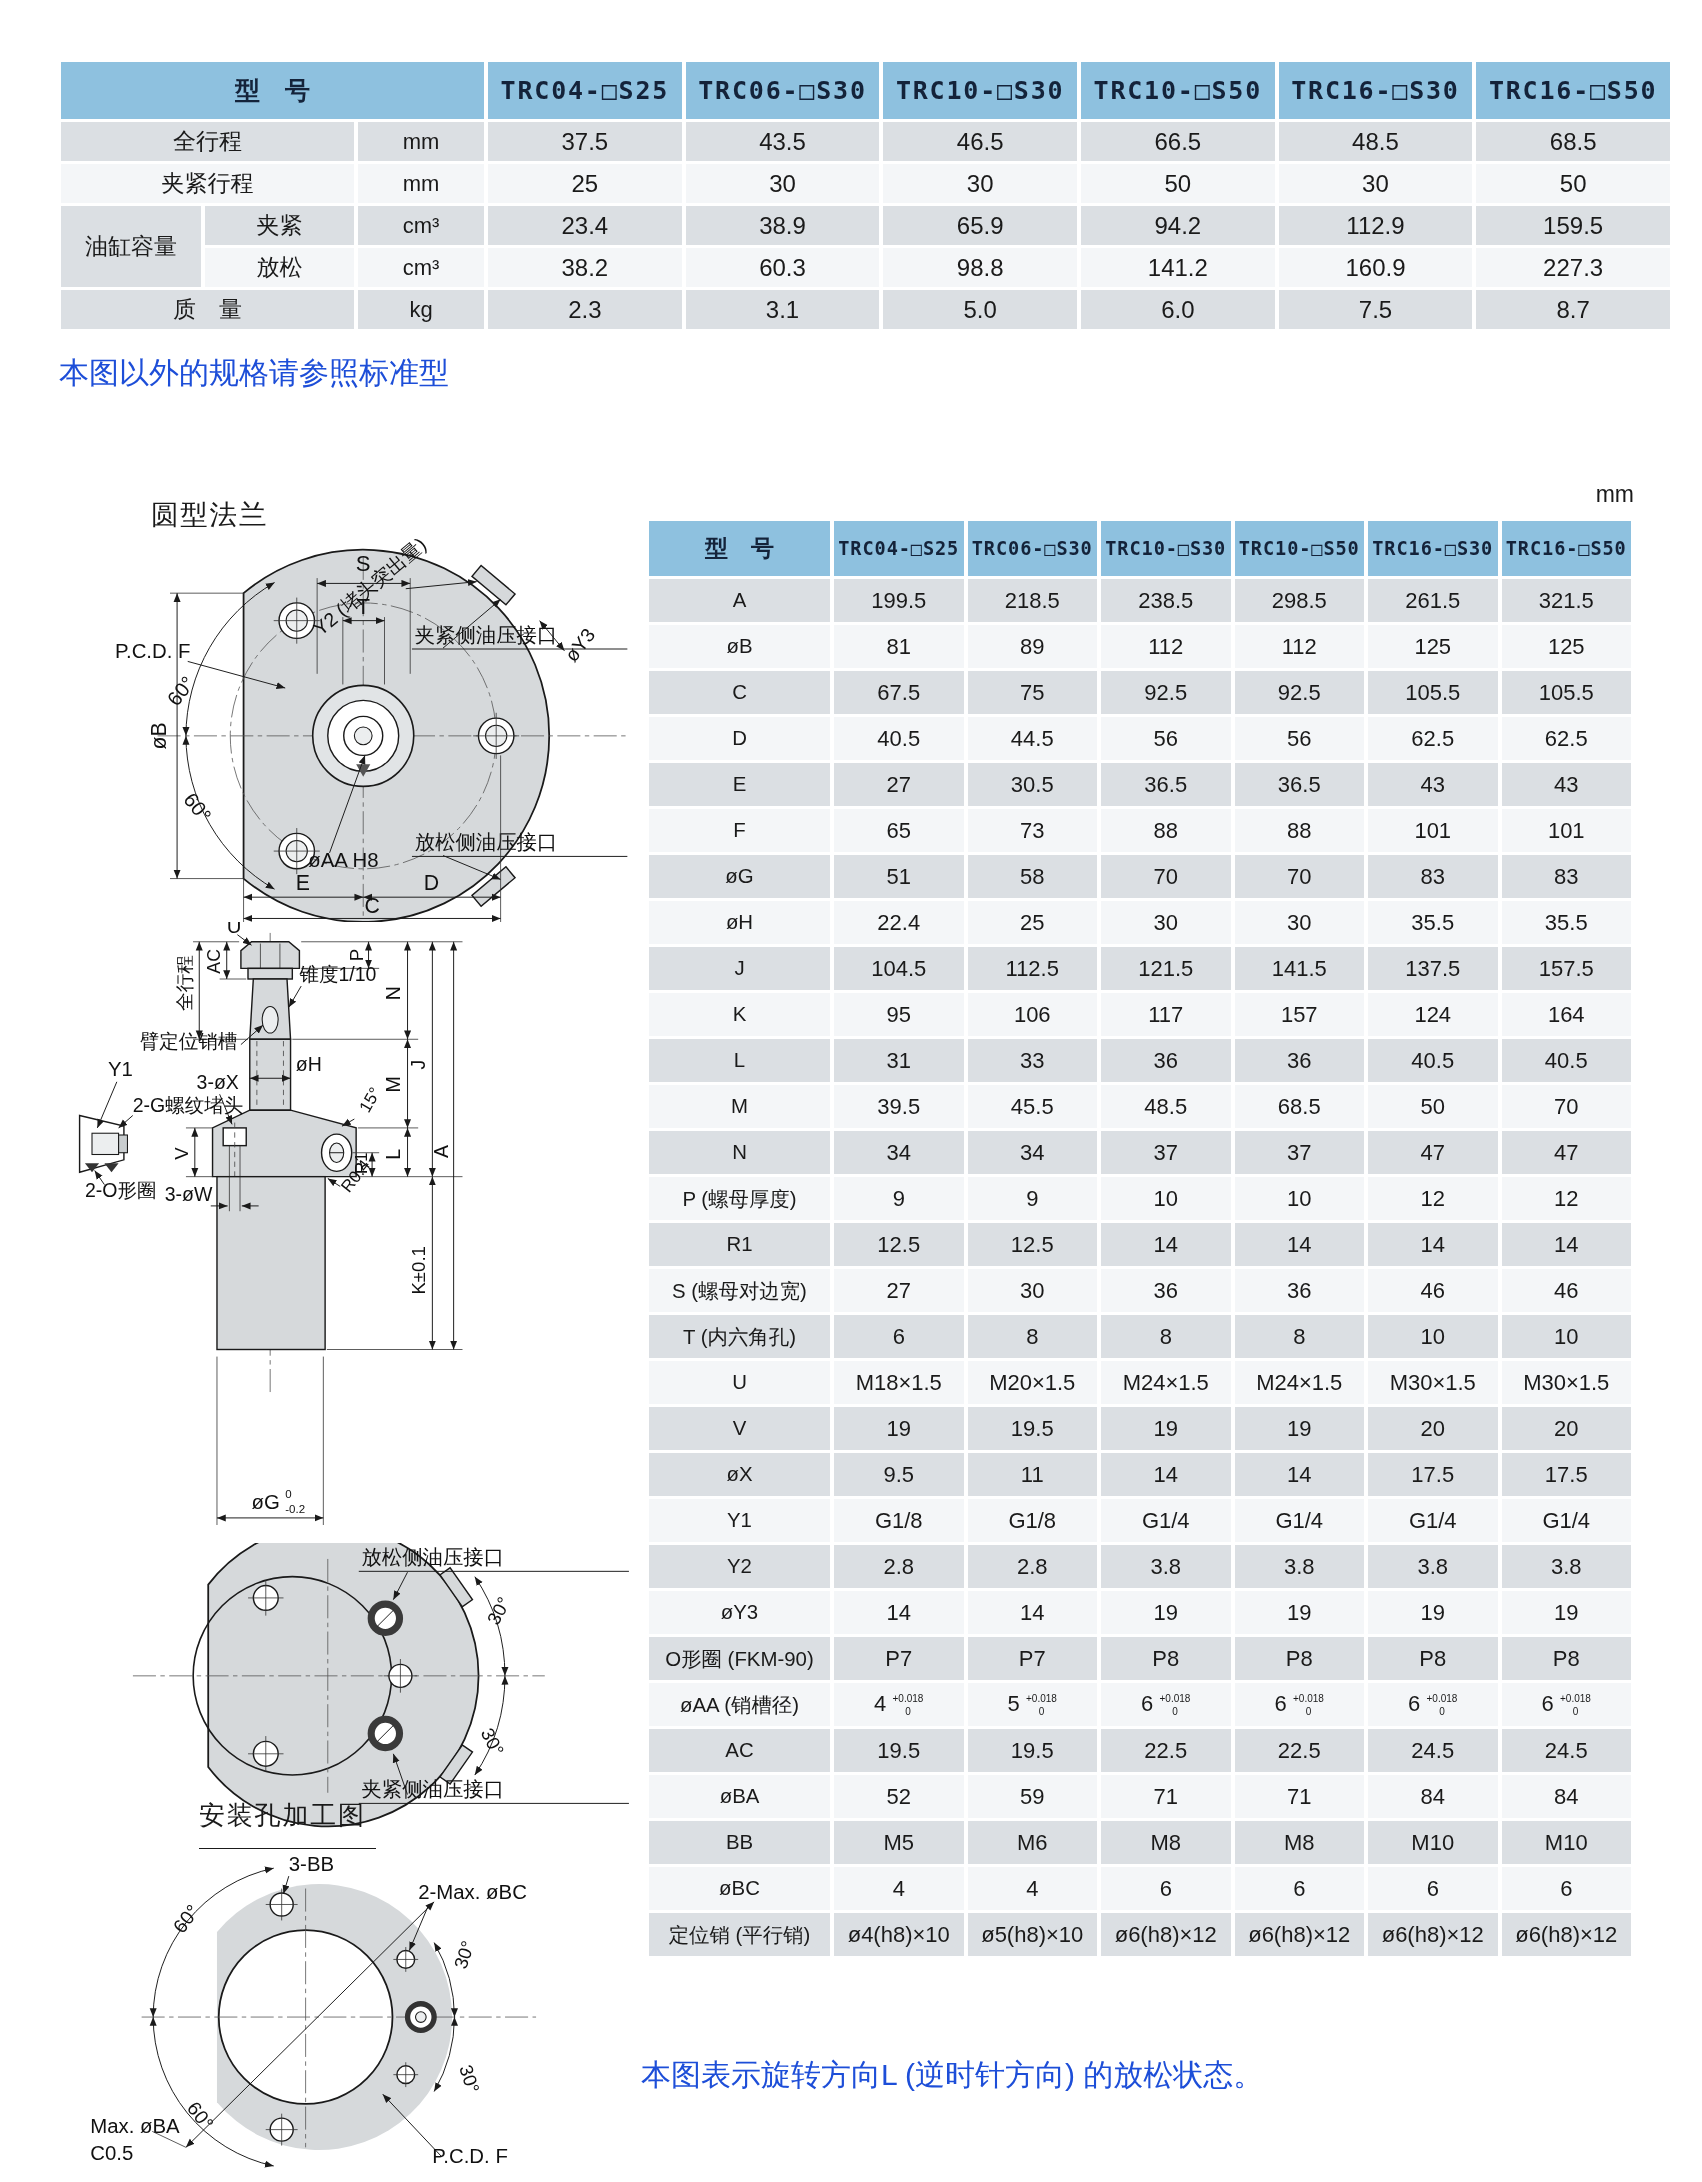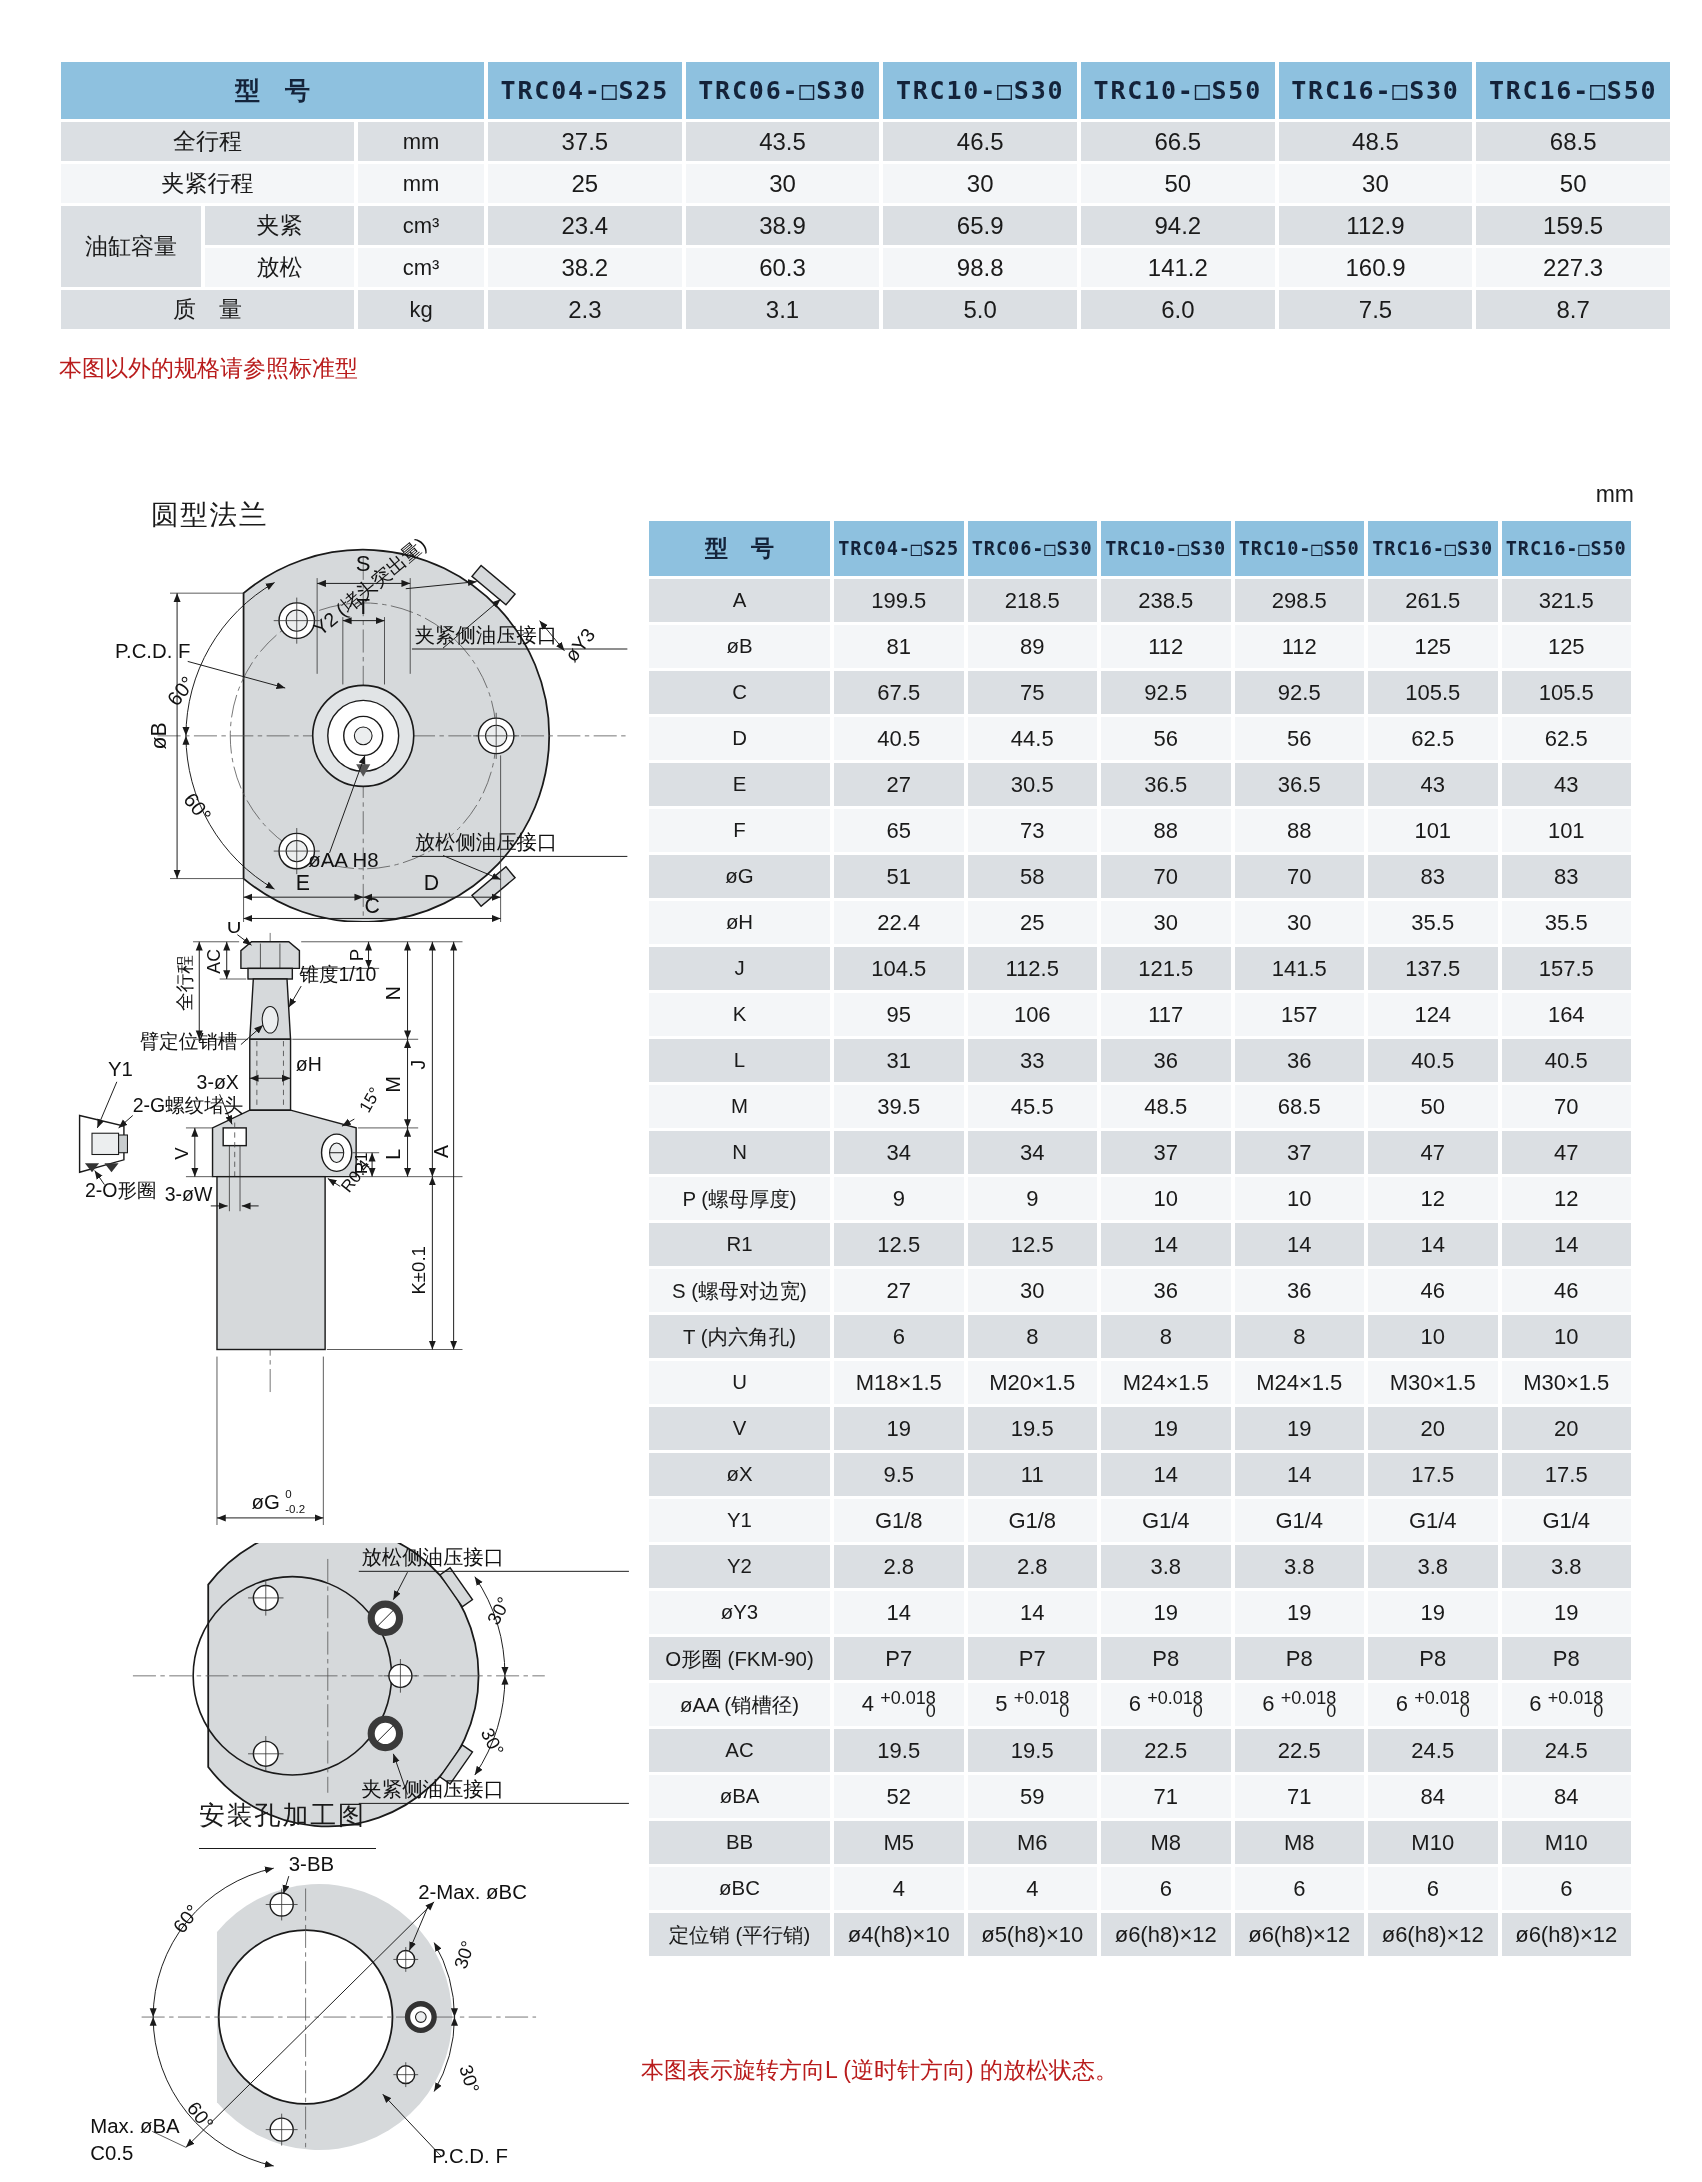--- a/index.html
+++ b/index.html
@@ -19,24 +19,24 @@
 
   .spec .hdr th{height:57px;font-size:25px}
   .spec td{height:39px;font-size:24px}
   .spec .lab{font-size:23px}
   .spec .unit{font-size:22px}
 
   .dim .hdr th{height:55px;font-size:23px}
   .dim .hdr .hm{font-size:18.6px;letter-spacing:0.9px}
   .dim td{height:43px;font-size:22px}
   .dim .lab{font-size:20.4px}
-  .tol{display:inline-block;vertical-align:middle;margin-left:6.2px;text-align:right;font-size:18px;line-height:13.3px}
+  .tol{display:inline-block;vertical-align:middle;margin-left:6.2px;text-align:center;font-size:10px;line-height:13.3px}
   .tol span{display:block}
 
-  .note{font-size:23px;color:#b91c1c}
+  .note{font-size:30px;color:#1d4ed8}
   .unit-lab{font-size:23px;text-align:right}
   .dtitle{font-size:27.5px;letter-spacing:1.8px}
   .underl{border-bottom:1.8px solid #1a1a1a;padding-bottom:15px}
 
   
   svg{display:block}
   svg text{font-family:"Liberation Sans","DejaVu Sans",sans-serif;fill:#111}
   .dln{stroke:#1a1a1a;stroke-width:1.1;fill:none}
   .thn{stroke:#333;stroke-width:0.9;fill:none}
   .cl{stroke:#555;stroke-width:0.9;fill:none;stroke-dasharray:26 5 5 5}

